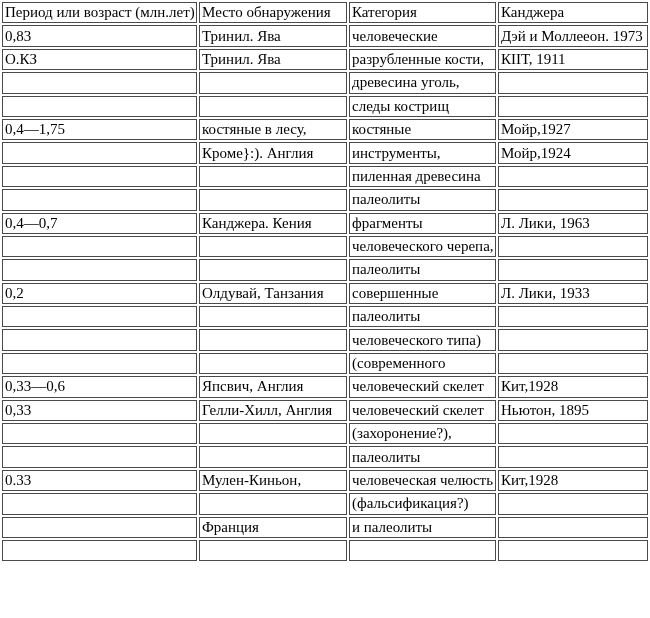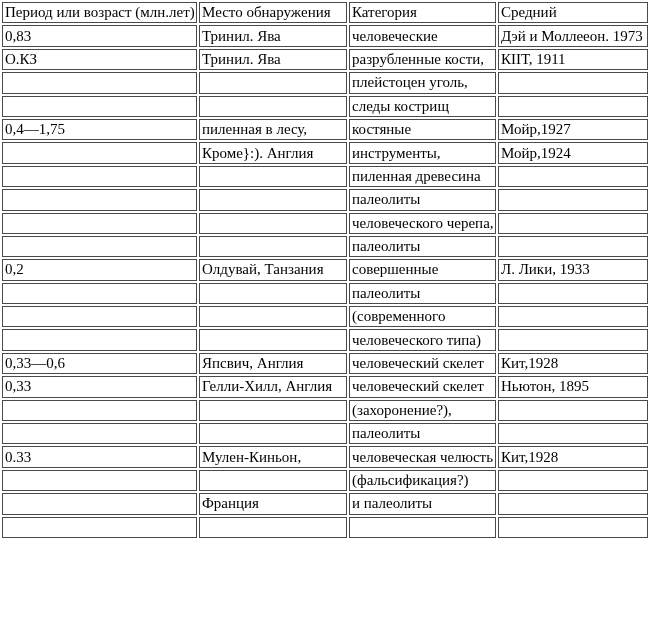--- a/index.html
+++ b/index.html
@@ -44,71 +44,77 @@
     <col style="width:195px">
     <col style="width:148px">
     <col style="width:147px">
     <col>
   </colgroup>
   <thead>
     <tr>
         <th>Период или возраст (млн.лет)</th>
         <th>Место обнаружения</th>
         <th>Категория</th>
-        <th>Средний</th>
+        <th>Канджера</th>
       </tr>
   </thead>
   <tbody>
       <tr>
         <td>0,83</td>
         <td>Тринил. Ява</td>
         <td>человеческие</td>
         <td>Дэй и Моллееон. 1973</td>
       </tr>
       <tr>
         <td>О.КЗ</td>
         <td>Тринил. Ява</td>
         <td>разрубленные кости,</td>
         <td>КIIТ, 1911</td>
       </tr>
       <tr>
         <td></td>
         <td></td>
-        <td>плейстоцен уголь,</td>
+        <td>древесина уголь,</td>
         <td></td>
       </tr>
       <tr>
         <td></td>
         <td></td>
         <td>следы кострищ</td>
         <td></td>
       </tr>
       <tr>
         <td>0,4—1,75</td>
-        <td>пиленная в лесу,</td>
+        <td>костяные в лесу,</td>
         <td>костяные</td>
         <td>Мойр,1927</td>
       </tr>
       <tr>
         <td></td>
         <td>Кроме}:). Англия</td>
         <td>инструменты,</td>
         <td>Мойр,1924</td>
       </tr>
       <tr>
         <td></td>
         <td></td>
         <td>пиленная древесина</td>
         <td></td>
       </tr>
       <tr>
         <td></td>
         <td></td>
         <td>палеолиты</td>
         <td></td>
+      </tr>
+      <tr>
+        <td>0,4—0,7</td>
+        <td>Канджера. Кения</td>
+        <td>фрагменты</td>
+        <td>Л. Лики, 1963</td>
       </tr>
       <tr>
         <td></td>
         <td></td>
         <td>человеческого черепа,</td>
         <td></td>
       </tr>
       <tr>
         <td></td>
         <td></td>
@@ -123,27 +129,27 @@
       </tr>
       <tr>
         <td></td>
         <td></td>
         <td>палеолиты</td>
         <td></td>
       </tr>
       <tr>
         <td></td>
         <td></td>
-        <td>(современного</td>
+        <td>человеческого типа)</td>
         <td></td>
       </tr>
       <tr>
         <td></td>
         <td></td>
-        <td>человеческого типа)</td>
+        <td>(современного</td>
         <td></td>
       </tr>
       <tr>
         <td>0,33—0,6</td>
         <td>Япсвич, Англия</td>
         <td>человеческий скелет</td>
         <td>Кит,1928</td>
       </tr>
       <tr>
         <td>0,33</td>

